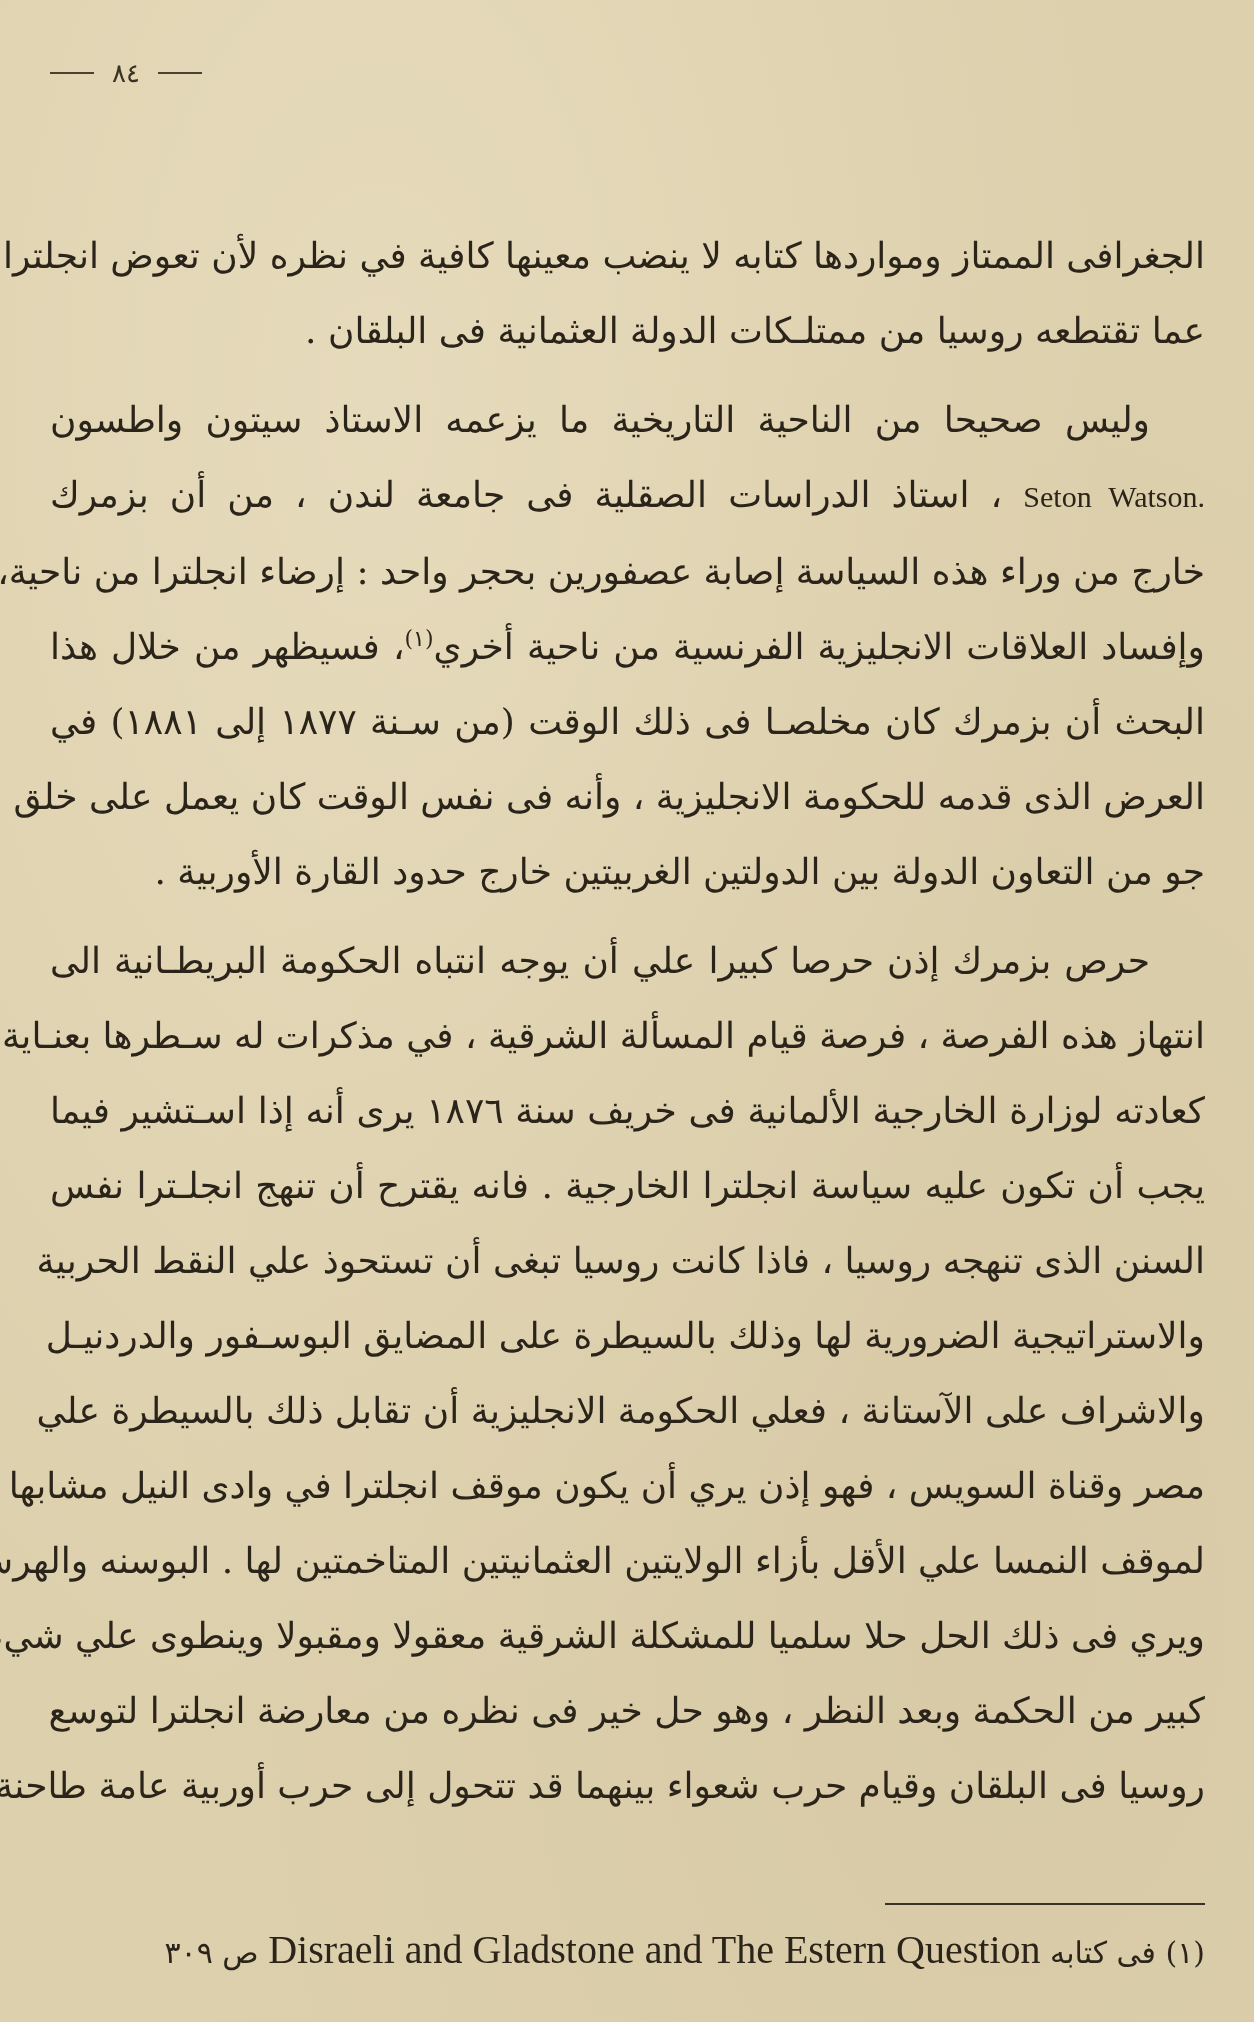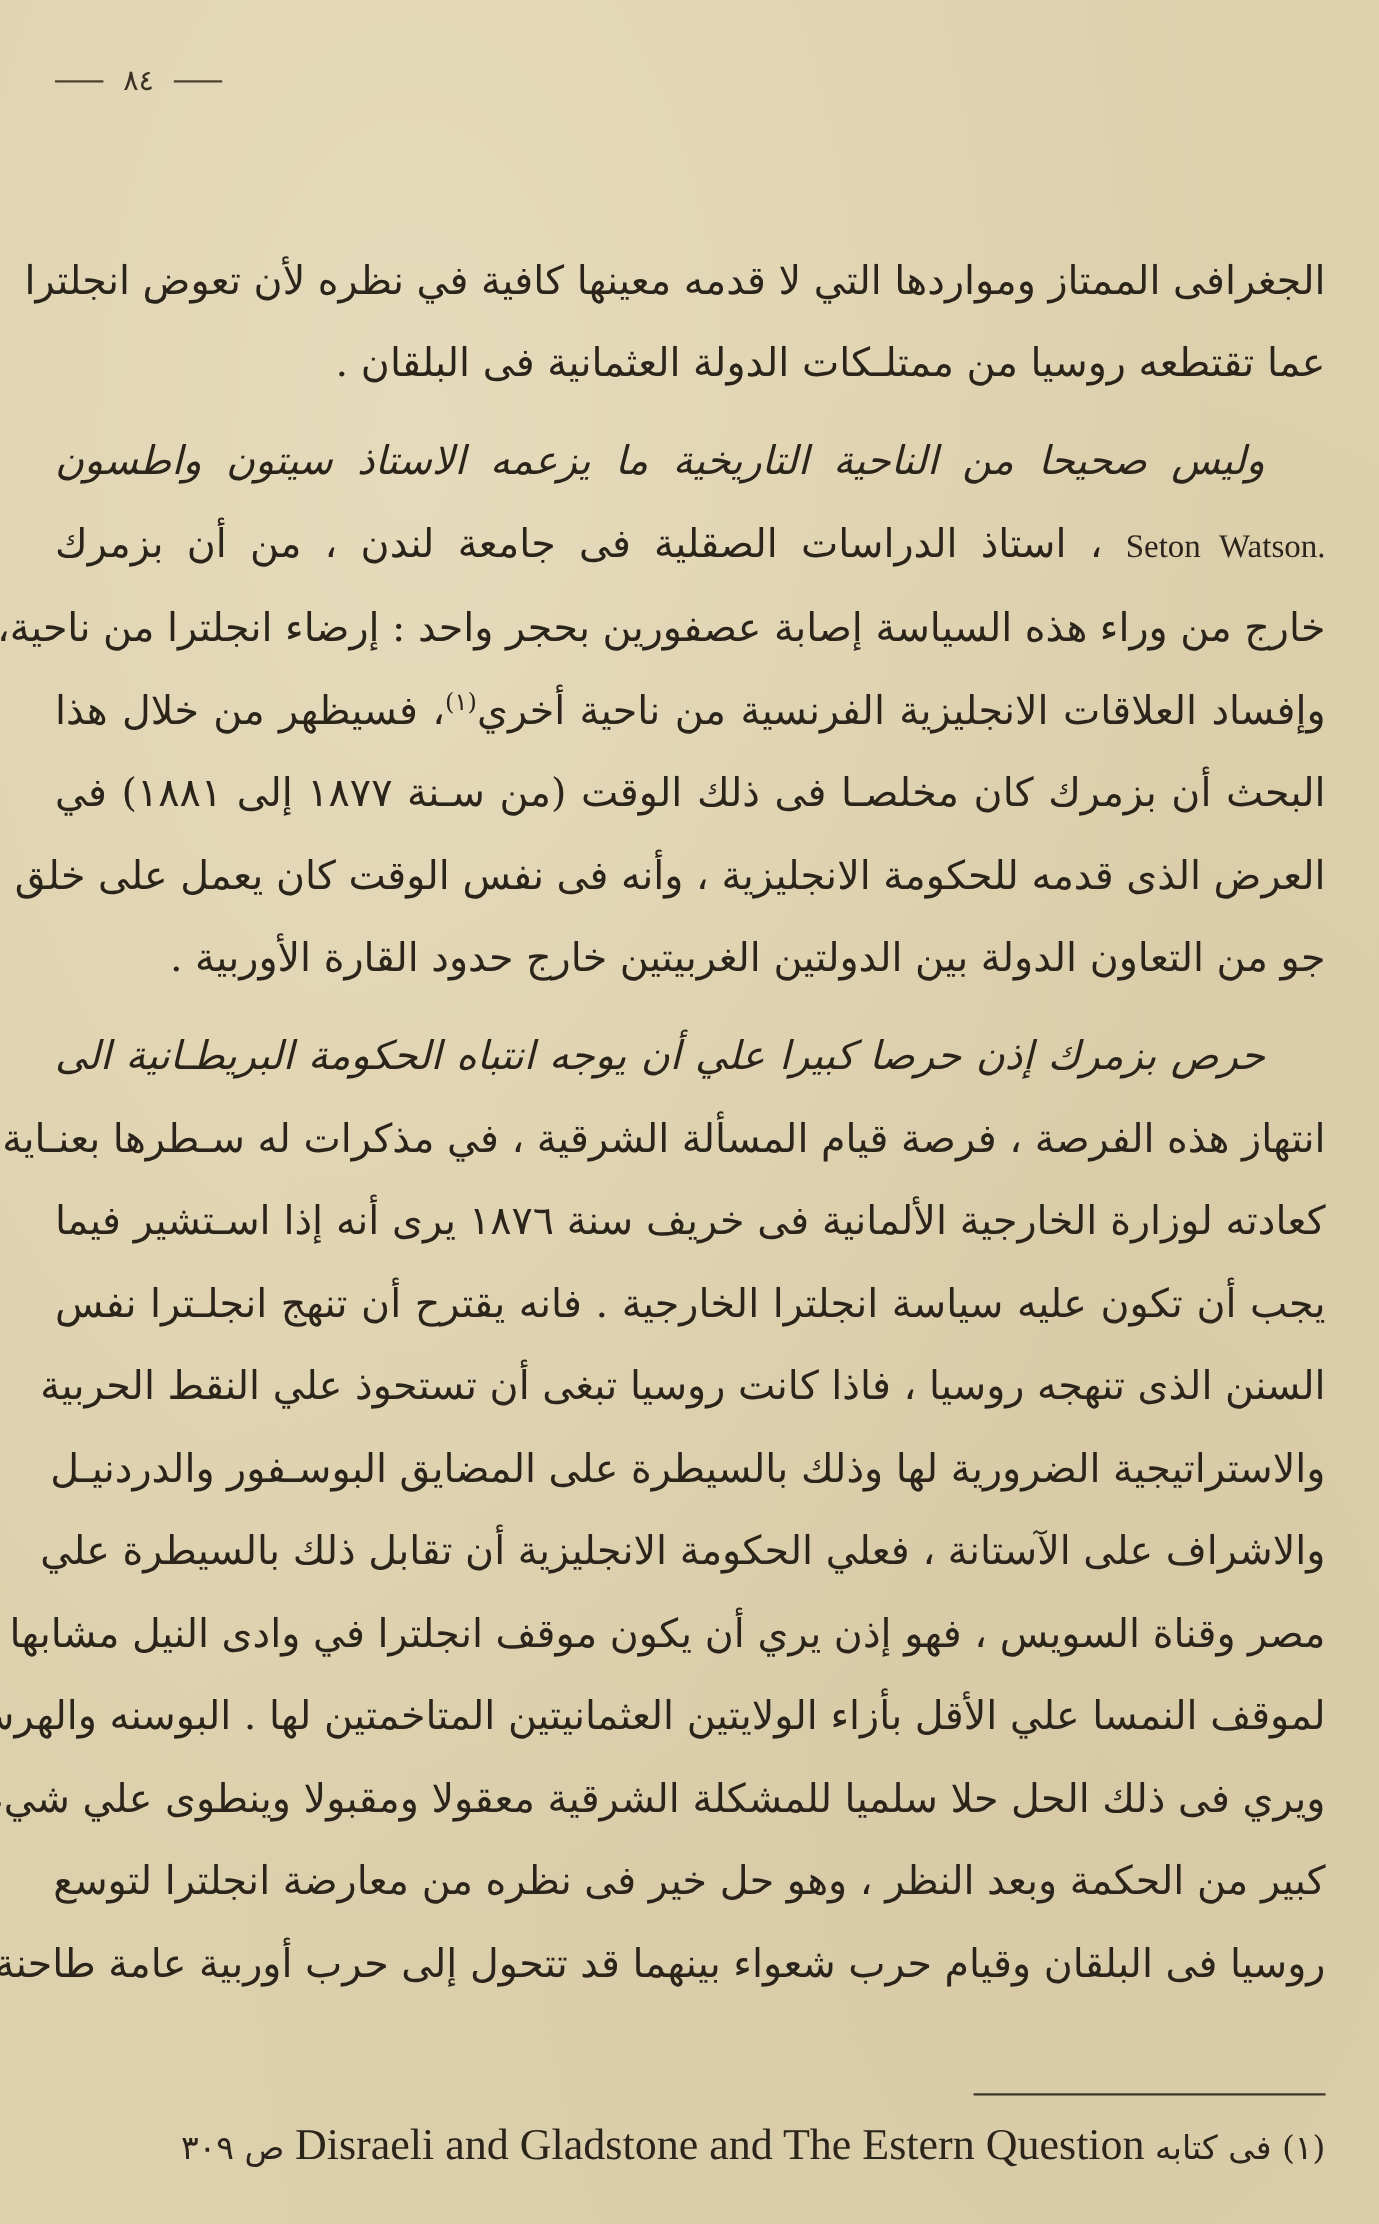--- a/index.html
+++ b/index.html
@@ -62,21 +62,20 @@
       display: block;
       text-align: justify;
       text-align-last: justify;
       white-space: nowrap;
     }
     .para .line.last {
       text-align-last: right;
     }
     .para .line.indent {
       padding-right: 55px;
-      font-style: italic;
     }
     .para + .para {
       margin-top: 14px;
     }
     .latin {
       font-family: "Liberation Serif", serif;
       direction: ltr;
       unicode-bidi: embed;
       font-size: 30px;
     }
@@ -115,21 +114,21 @@
 
   <div class="page-number">
     <span class="dash"></span>
     <span>٨٤</span>
     <span class="dash"></span>
   </div>
 
   <div class="body-text">
 
     <p class="para">
-      <span class="line">الجغرافى الممتاز ومواردها التي لا قدمه معينها كافية في نظره لأن تعوض انجلترا</span>
+      <span class="line">الجغرافى الممتاز ومواردها كتابه لا ينضب معينها كافية في نظره لأن تعوض انجلترا</span>
       <span class="line last">عما تقتطعه روسيا من ممتلـكات الدولة العثمانية فى البلقان .</span>
     </p>
 
     <p class="para">
       <span class="line indent">وليس صحيحا من الناحية التاريخية ما يزعمه الاستاذ سيتون واطسون</span>
       <span class="line"><span class="latin">Seton Watson.</span> <span>، استاذ الدراسات الصقلية فى جامعة لندن ، من  أن بزمرك</span></span>
       <span class="line">خارج من وراء هذه السياسة إصابة عصفورين بحجر واحد : إرضاء انجلترا من ناحية،</span>
       <span class="line"><span>وإفساد العلاقات الانجليزية الفرنسية من ناحية أخري</span><sup class="fnref">(١)</sup><span>، فسيظهر من خلال هذا</span></span>
       <span class="line">البحث أن بزمرك كان مخلصـا فى ذلك الوقت (من سـنة ١٨٧٧ إلى ١٨٨١) في</span>
       <span class="line">العرض الذى قدمه للحكومة الانجليزية ، وأنه فى نفس الوقت كان يعمل على خلق</span>

